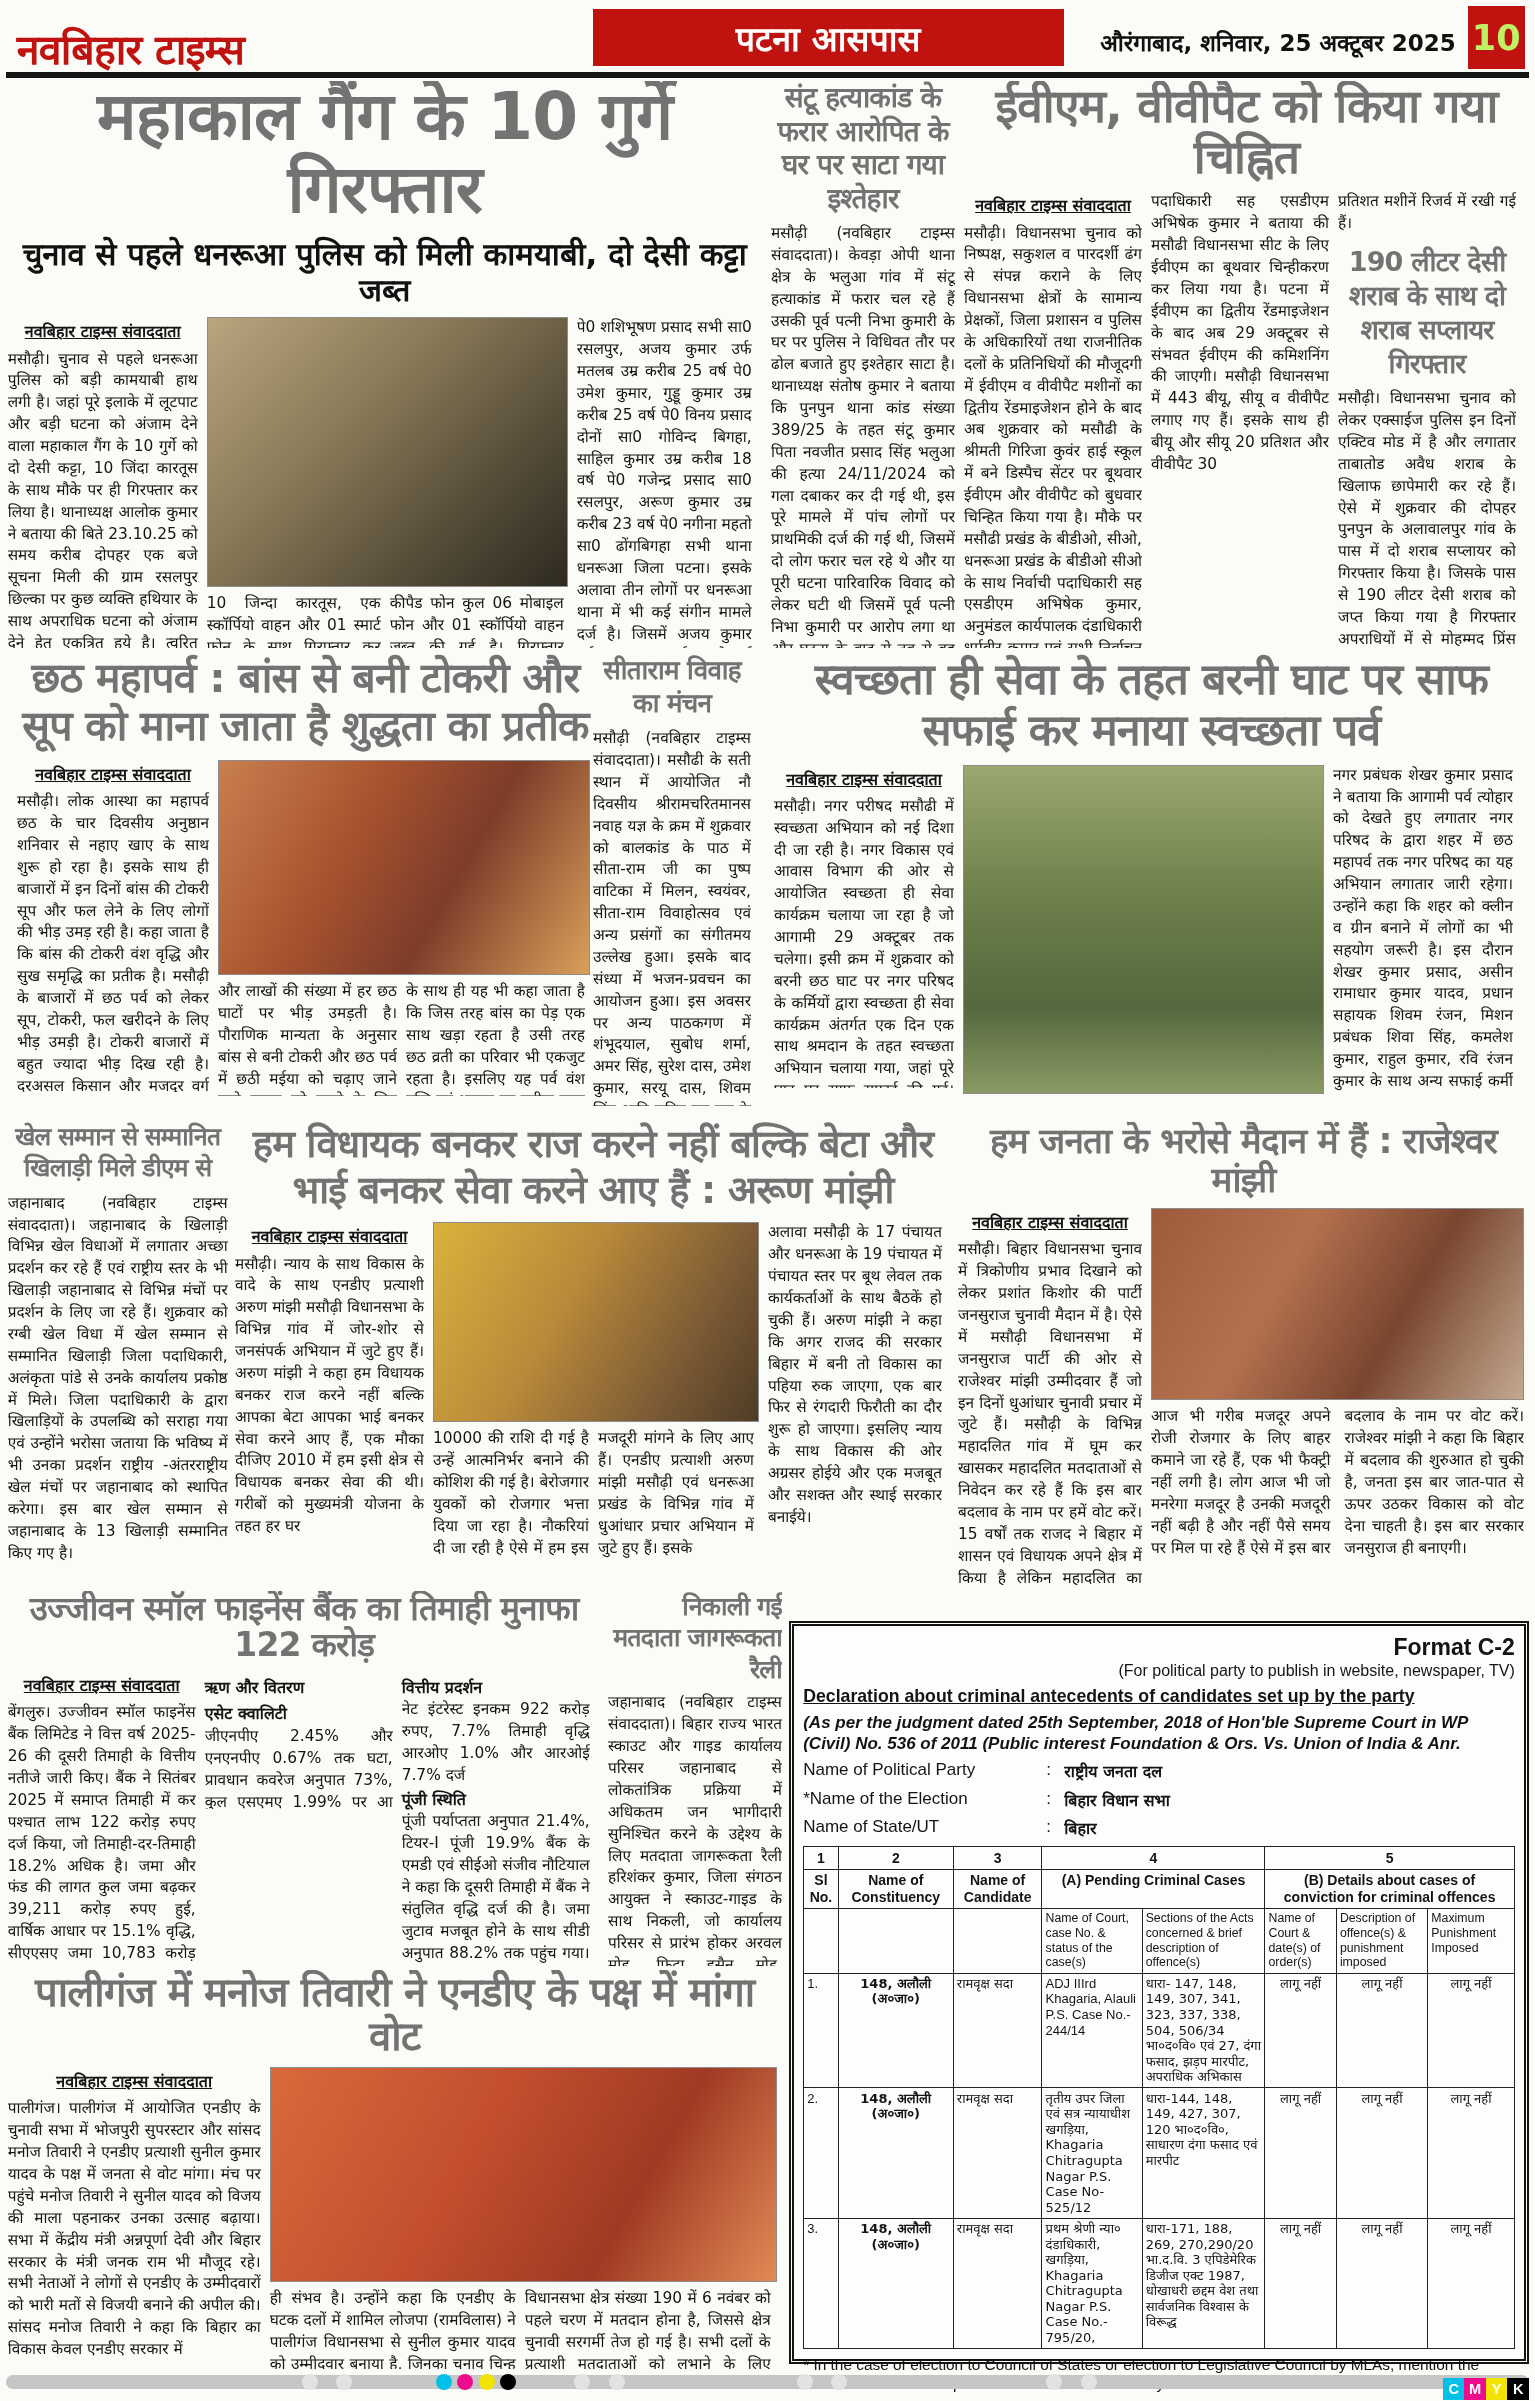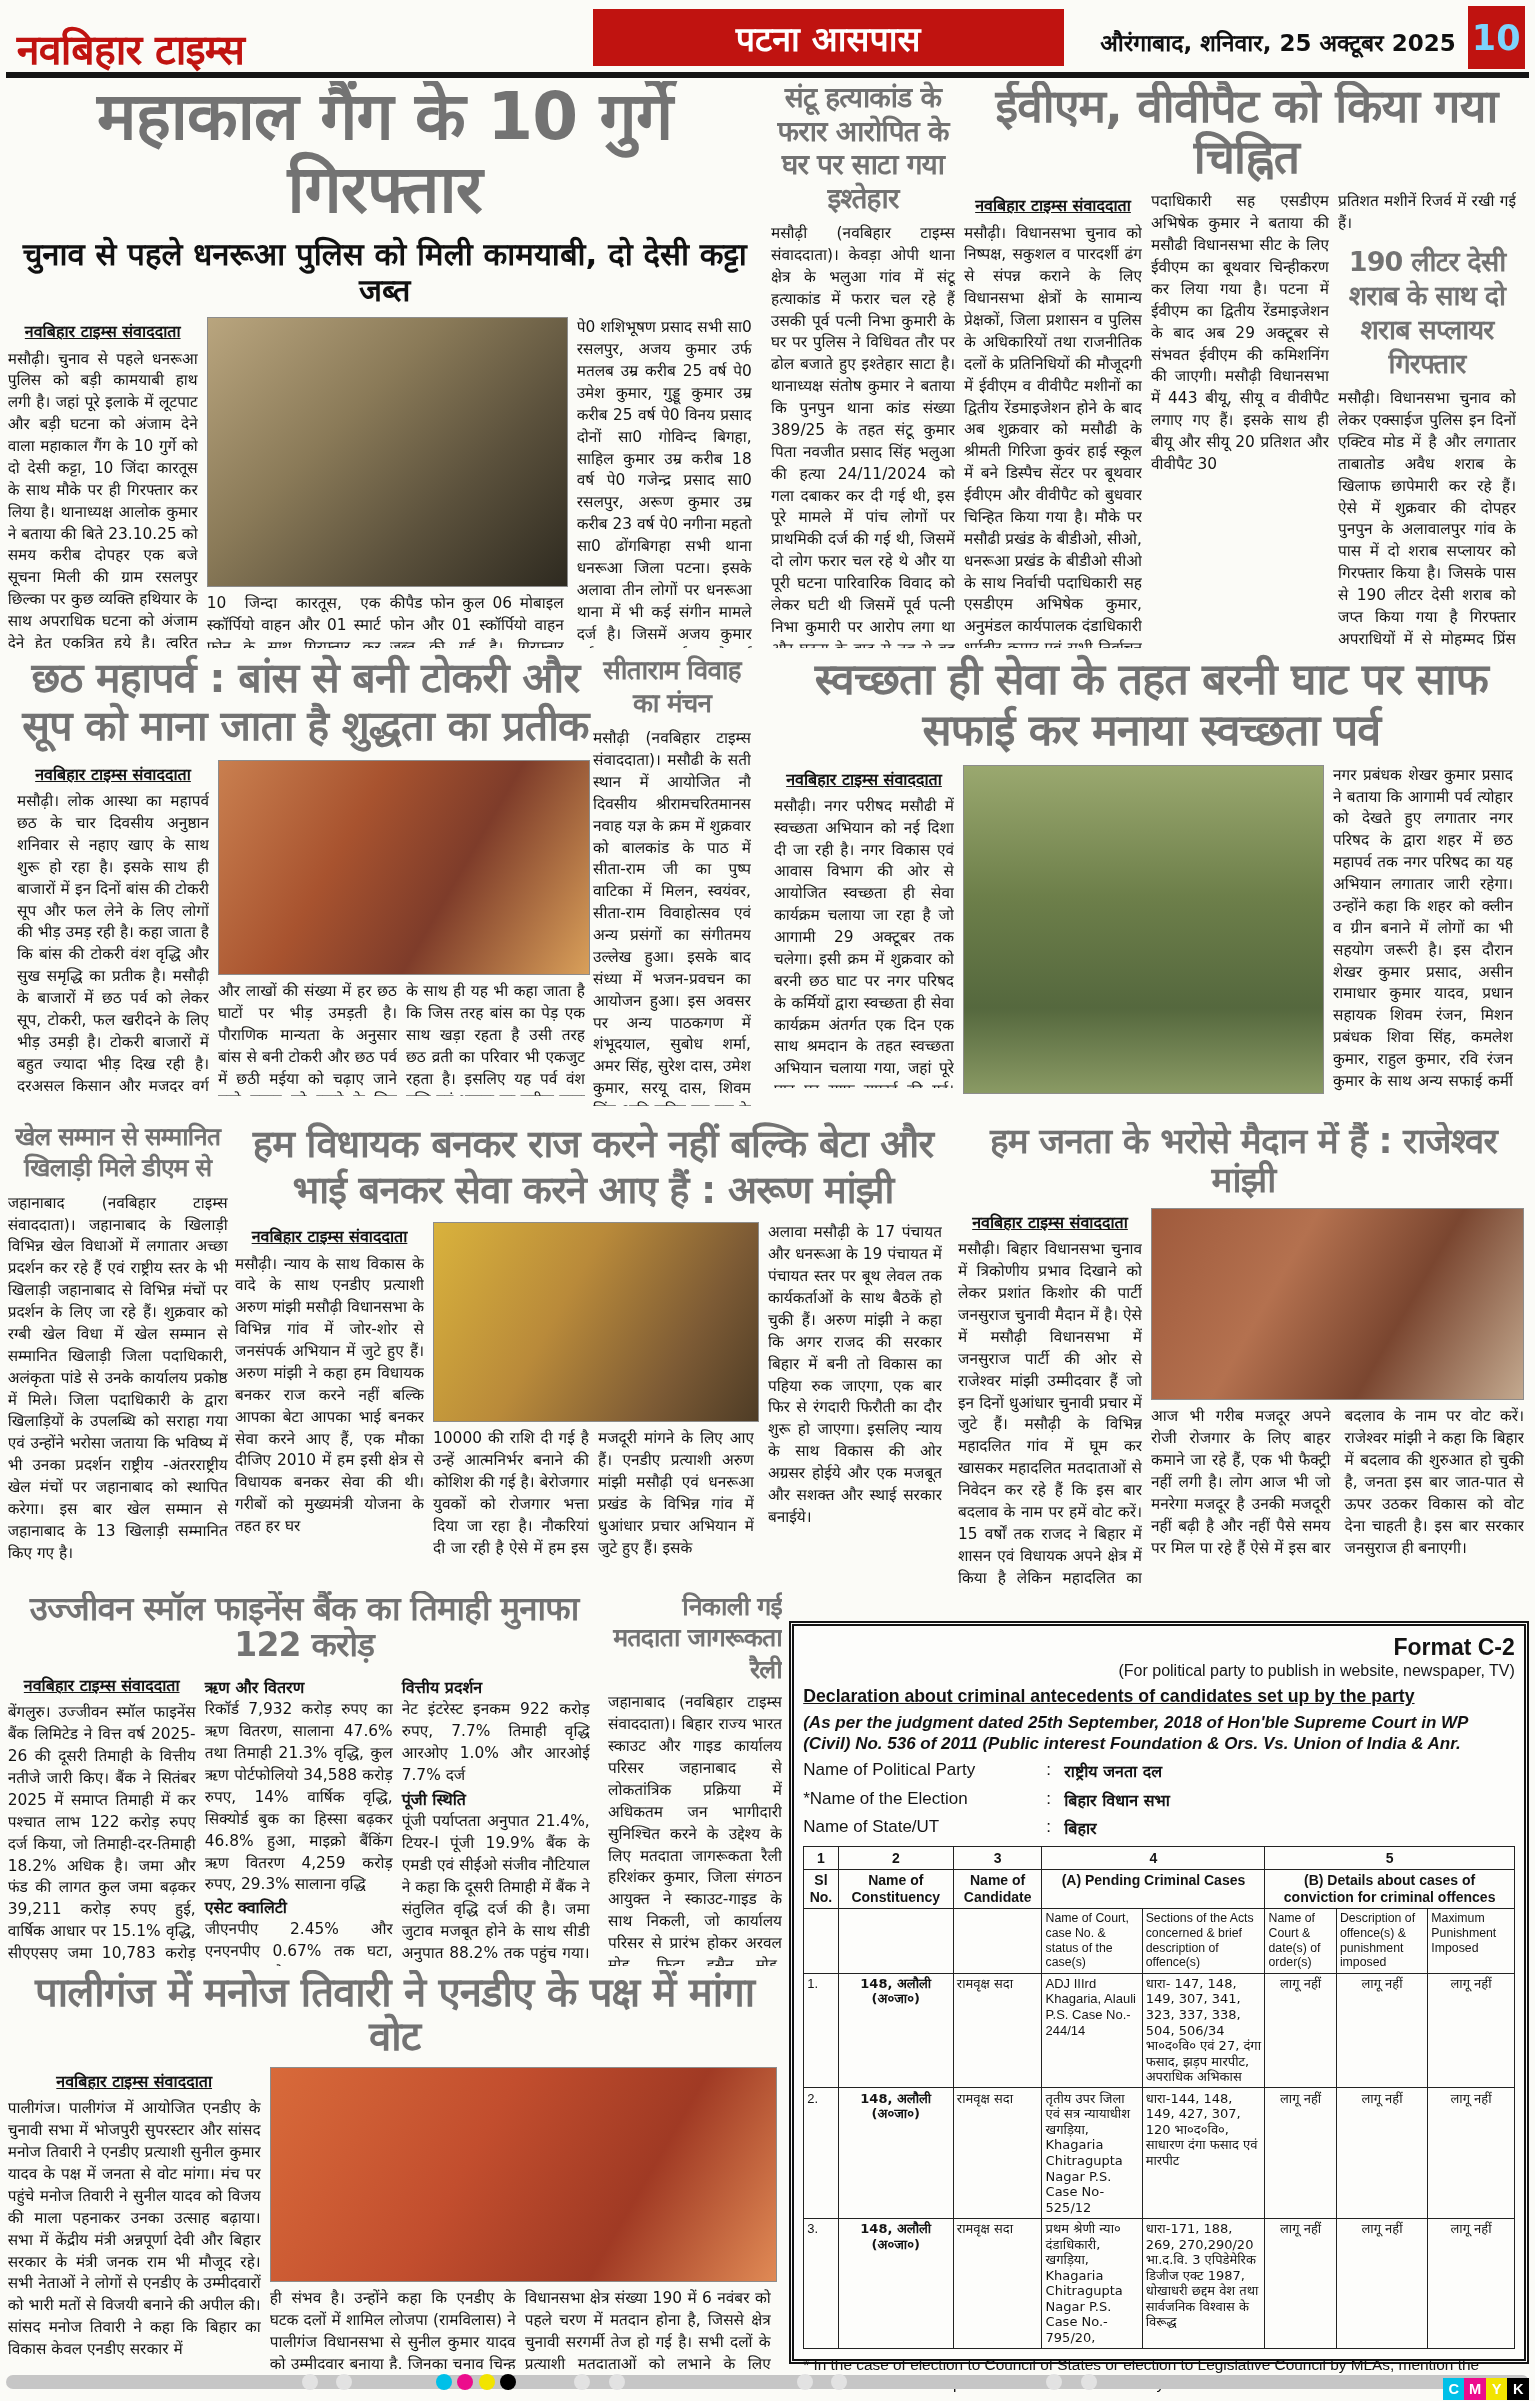--- a/index.html
+++ b/index.html
@@ -13,21 +13,21 @@
   .clip{overflow:hidden;}
   .flexrow{display:flex;gap:9px;}
   .photo{border:0.8px solid #8c8c8c;box-sizing:border-box;}
   .secthead{font-weight:bold;font-size:16px;margin:4.6px 0 1.5px;}
   
   .mast{position:absolute;left:10.7px;top:6.1px;width:1514px;height:63px;}
   .paper{position:absolute;left:6.1px;top:14px;font-size:41px;font-weight:bold;color:#c01310;letter-spacing:-0.8px;}
   .secbox{position:absolute;left:582px;top:3.1px;width:471px;height:57px;background:#c01310;color:#fff;
           display:flex;align-items:center;justify-content:center;font-size:34px;font-weight:bold;}
   .dateline{position:absolute;right:69px;top:20px;font-size:23px;font-weight:bold;color:#101010;}
-  .pagenum{position:absolute;right:0;top:0;width:57px;height:63px;background:#c01310;color:#7dd3fc;
+  .pagenum{position:absolute;right:0;top:0;width:57px;height:63px;background:#c01310;color:#bef264;
            display:flex;align-items:center;justify-content:center;font-size:35px;font-weight:bold;}
   .blackbar{position:absolute;left:6.1px;top:72px;width:1523px;height:6.1px;background:#151515;}
   
   .c2{position:absolute;left:789px;top:1621px;width:740px;height:743px;border:5.4px double #141414;
       background:#fdfdfb;box-sizing:border-box;padding:7.7px 9.2px;font-family:"Liberation Sans",sans-serif;}
   .c2tag{text-align:right;font-size:23px;font-weight:bold;}
   .c2sub{text-align:right;font-size:16px;margin-top:1.5px;}
   .c2title{font-size:17.7px;font-weight:bold;text-decoration:underline;margin-top:6.1px;}
   .c2judg{font-size:17px;font-weight:bold;font-style:italic;margin-top:4.6px;line-height:1.25;}
   .c2f{display:flex;font-size:17px;margin-top:6.1px;}
@@ -177,21 +177,20 @@
 
   <div class="art" style="left:7.7px;top:1591px;width:593px;height:375px;">
     <div class="hl" style="font-size:33px;text-align:center;">उज्जीवन स्मॉल फाइनेंस बैंक का तिमाही मुनाफा 122 करोड़</div>
     <div class="flexrow" style="margin-top:7.7px;">
       <div style="width:188px;">
         <div class="byline">नवबिहार टाइम्स संवाददाता</div>
         <div class="body clip" style="height:283px;">बेंगलुरु। उज्जीवन स्मॉल फाइनेंस बैंक लिमिटेड ने वित्त वर्ष 2025-26 की दूसरी तिमाही के वित्तीय नतीजे जारी किए। बैंक ने सितंबर 2025 में समाप्त तिमाही में कर पश्चात लाभ 122 करोड़ रुपए दर्ज किया, जो तिमाही-दर-तिमाही 18.2% अधिक है। जमा और फंड की लागत कुल जमा बढ़कर 39,211 करोड़ रुपए हुई, वार्षिक आधार पर 15.1% वृद्धि, सीएएसए जमा 10,783 करोड़ रुपए, 22.1% सालाना वृद्धि, सीएएसए अनुपात 27.5%, फंड की लागत घटकर 7.3% रही।</div>
       </div>
       <div style="width:188px;">
         <div class="secthead">ऋण और वितरण</div>
-        <div class="body clip" style="height:192px;">रिकॉर्ड 7,932 करोड़ रुपए का ऋण वितरण, सालाना 47.6% तथा तिमाही 21.3% वृद्धि, कुल ऋण पोर्टफोलियो 34,588 करोड़ रुपए, 14% वार्षिक वृद्धि, सिक्योर्ड बुक का हिस्सा बढ़कर 46.8% हुआ, माइक्रो बैंकिंग ऋण वितरण 4,259 करोड़ रुपए, 29.3% सालाना वृद्धि</div>
         <div class="secthead">एसेट क्वालिटी</div>
         <div class="body clip" style="height:83px;">जीएनपीए 2.45% और एनएनपीए 0.67% तक घटा, प्रावधान कवरेज अनुपात 73%, कुल एसएमए 1.99% पर आ गया।</div>
       </div>
       <div style="width:188px;">
         <div class="secthead">वित्तीय प्रदर्शन</div>
         <div class="body clip" style="height:84px;">नेट इंटरेस्ट इनकम 922 करोड़ रुपए, 7.7% तिमाही वृद्धि आरओए 1.0% और आरओई 7.7% दर्ज</div>
         <div class="secthead">पूंजी स्थिति</div>
         <div class="body clip" style="height:193px;">पूंजी पर्याप्तता अनुपात 21.4%, टियर-I पूंजी 19.9% बैंक के एमडी एवं सीईओ संजीव नौटियाल ने कहा कि दूसरी तिमाही में बैंक ने संतुलित वृद्धि दर्ज की है। जमा जुटाव मजबूत होने के साथ सीडी अनुपात 88.2% तक पहुंच गया। सुरक्षित ऋण पुस्तिका में तेजी से बढ़त के कारण ऋण वितरण में नई ऊंचाई हासिल हुई।</div>
       </div>
     </div>

